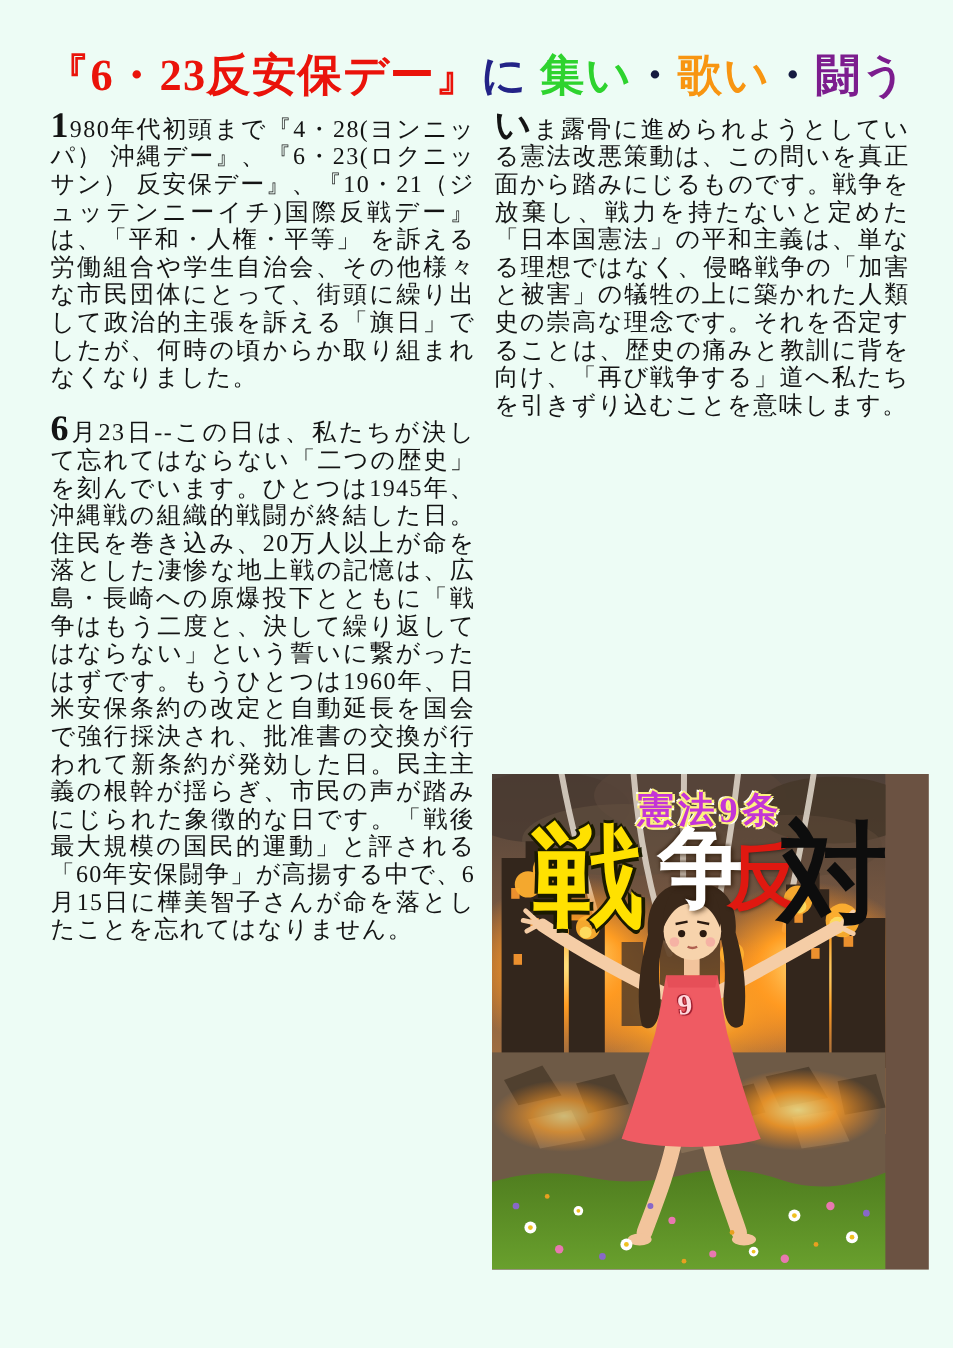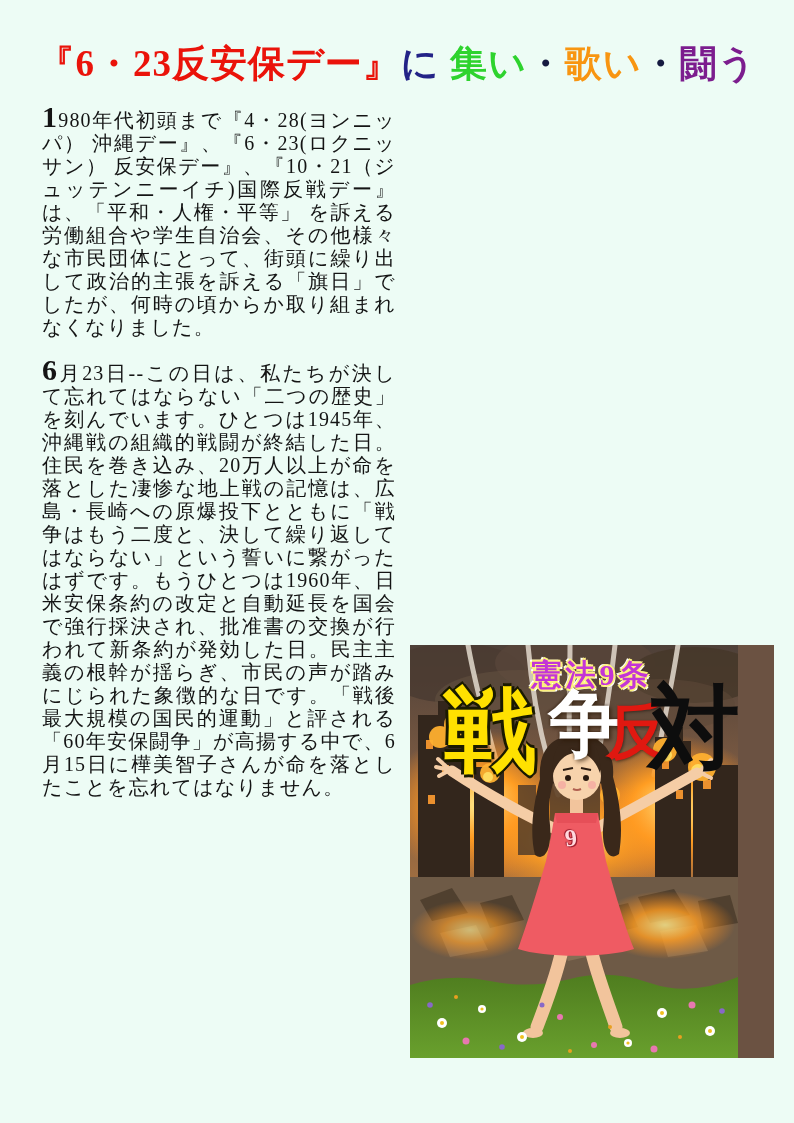--- a/index.html
+++ b/index.html
@@ -21,21 +21,21 @@
   }
   .title .seg0 { color:#ea130a; }
   .title .seg1 { color:#232387; }
   .title .seg2 { color:#2ed32e; }
   .title .seg3 { color:#151a40; }
   .title .seg4 { color:#f89511; }
   .title .seg5 { color:#151a40; }
   .title .seg6 { color:#7c1d8e; }
 
   
-  .col { position:absolute; top:93px; color:#141414;margin-top:12px; }
+  .col { position:absolute; top:93px; color:#141414; }
   .col-left  { left:42px;  width:354px; }
   .col-right { left:412px; width:346px; }
   .col p {
     margin:0 0 19px 0;
     font-size:20px; line-height:23px;
     text-align:justify; text-justify:inter-character;
     letter-spacing:1.2px;
   }
   .col p .lead { font-size:30px; font-weight:bold; line-height:23px; }
   .col p.indent { text-indent:14px; }
@@ -79,20 +79,21 @@
 <div class="page">
 
   <h1 class="title"><span class="seg0">『6・23反安保デー』</span><span class="seg1">に </span><span class="seg2">集い</span><span class="seg3">・</span><span class="seg4">歌い</span><span class="seg5">・</span><span class="seg6">闘う</span></h1>
 
   <div class="col col-left">
     <p><span class="lead">1</span><span>980年代初頭まで『4・28(ヨンニッパ） 沖縄デー』、『6・23(ロクニッサン） 反安保デー』、『10・21（ジュッテンニーイチ)国際反戦デー』は、「平和・人権・平等」 を訴える労働組合や学生自治会、その他様々な市民団体にとって、街頭に繰り出して政治的主張を訴える「旗日」でしたが、何時の頃からか取り組まれなくなりました。</span></p>
     <p><span class="lead">6</span><span>月23日--この日は、私たちが決して忘れてはならない「二つの歴史」を刻んでいます。ひとつは1945年、沖縄戦の組織的戦闘が終結した日。住民を巻き込み、20万人以上が命を落とした凄惨な地上戦の記憶は、広島・長崎への原爆投下とともに「戦争はもう二度と、決して繰り返してはならない」という誓いに繋がったはずです。もうひとつは1960年、日米安保条約の改定と自動延長を国会で強行採決され、批准書の交換が行われて新条約が発効した日。民主主義の根幹が揺らぎ、市民の声が踏みにじられた象徴的な日です。「戦後最大規模の国民的運動」と評される「60年安保闘争」が高揚する中で、6月15日に樺美智子さんが命を落としたことを忘れてはなりません。</span></p>
   </div>
 
   <div class="col col-right">
+    <p><span class="lead">い</span><span>ま露骨に進められようとしている憲法改悪策動は、この問いを真正面から踏みにじるものです。戦争を放棄し、戦力を持たないと定めた「日本国憲法」の平和主義は、単なる理想ではなく、侵略戦争の「加害と被害」の犠牲の上に築かれた人類史の崇高な理念です。それを否定することは、歴史の痛みと教訓に背を向け、「再び戦争する」道へ私たちを引きずり込むことを意味します。</span></p>
   </div>
 
   <div class="poster">
     <svg width="328" height="413" viewBox="0 0 328 413" xmlns="http://www.w3.org/2000/svg">
       <defs>
         <linearGradient id="sky" x1="0" y1="0" x2="0" y2="1">
           <stop offset="0" stop-color="#4e4038"></stop>
           <stop offset="0.45" stop-color="#7e5c43"></stop>
           <stop offset="1" stop-color="#b5793f"></stop>
         </linearGradient>

